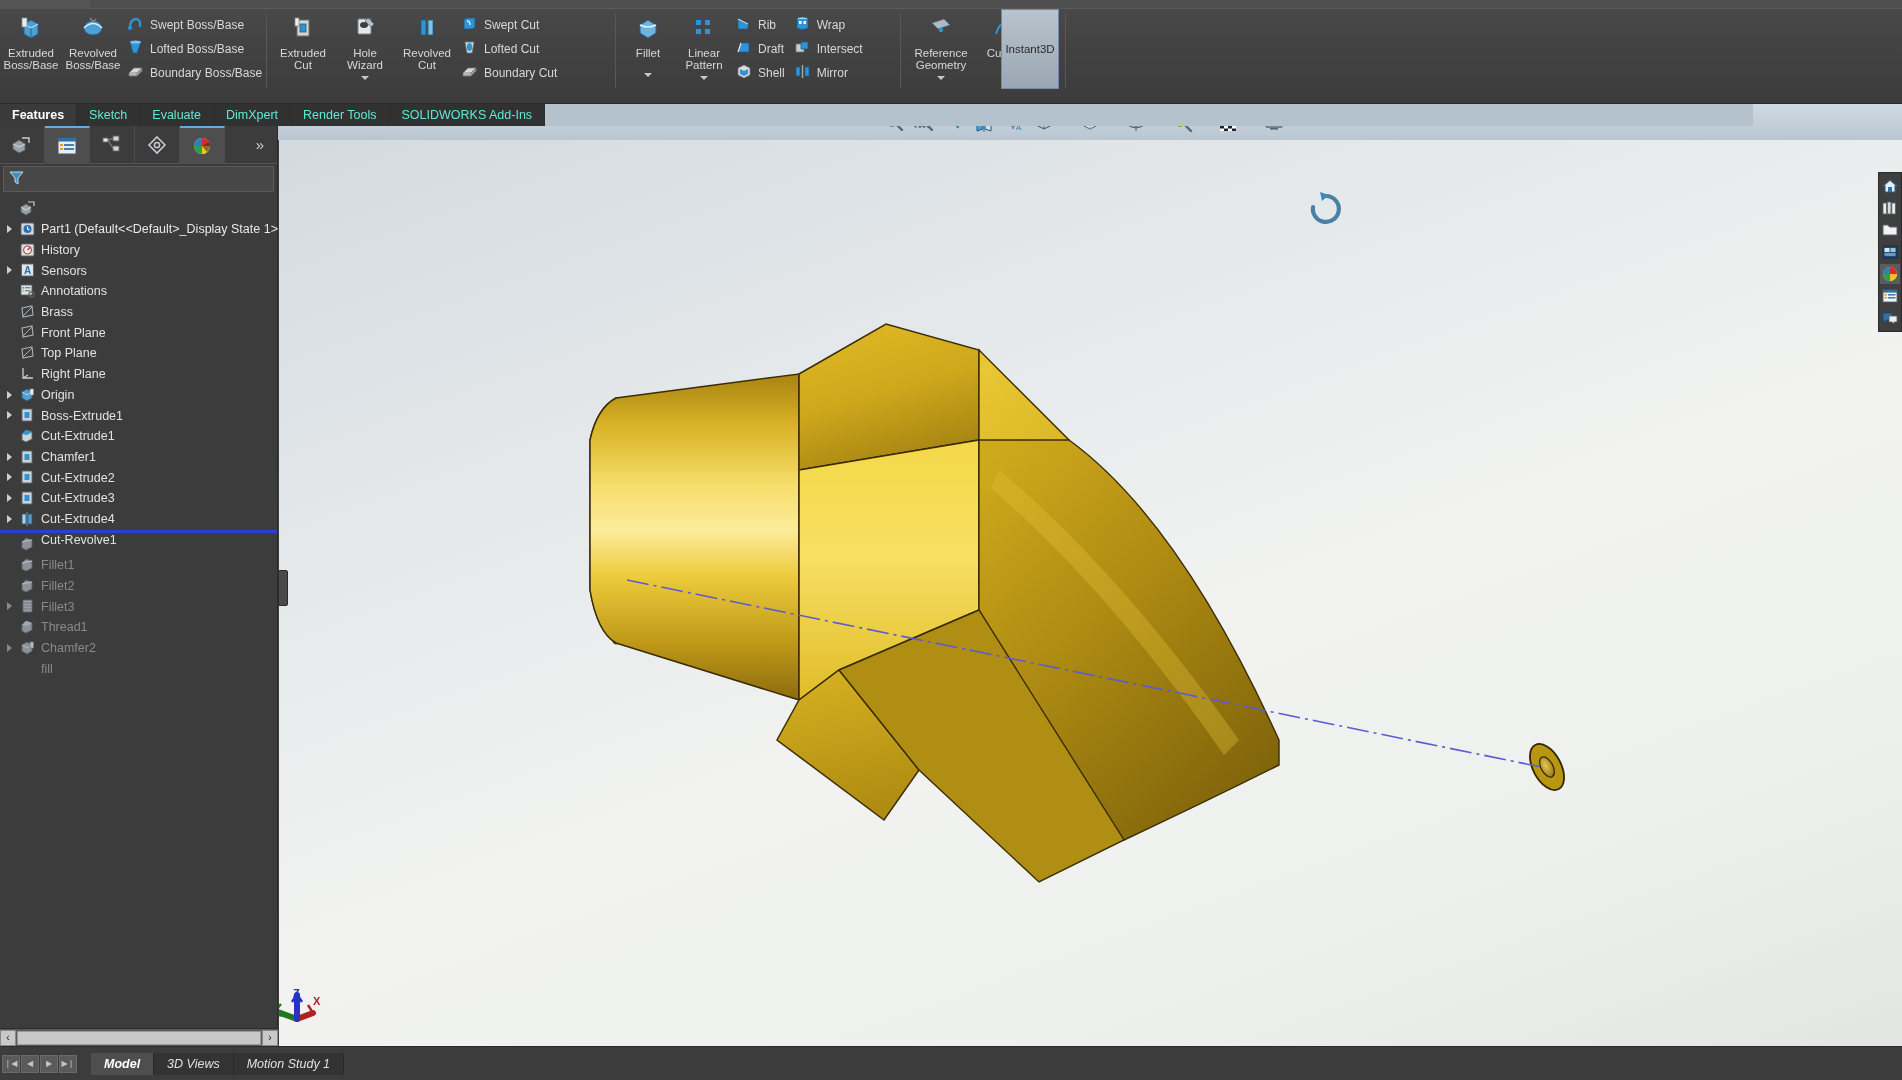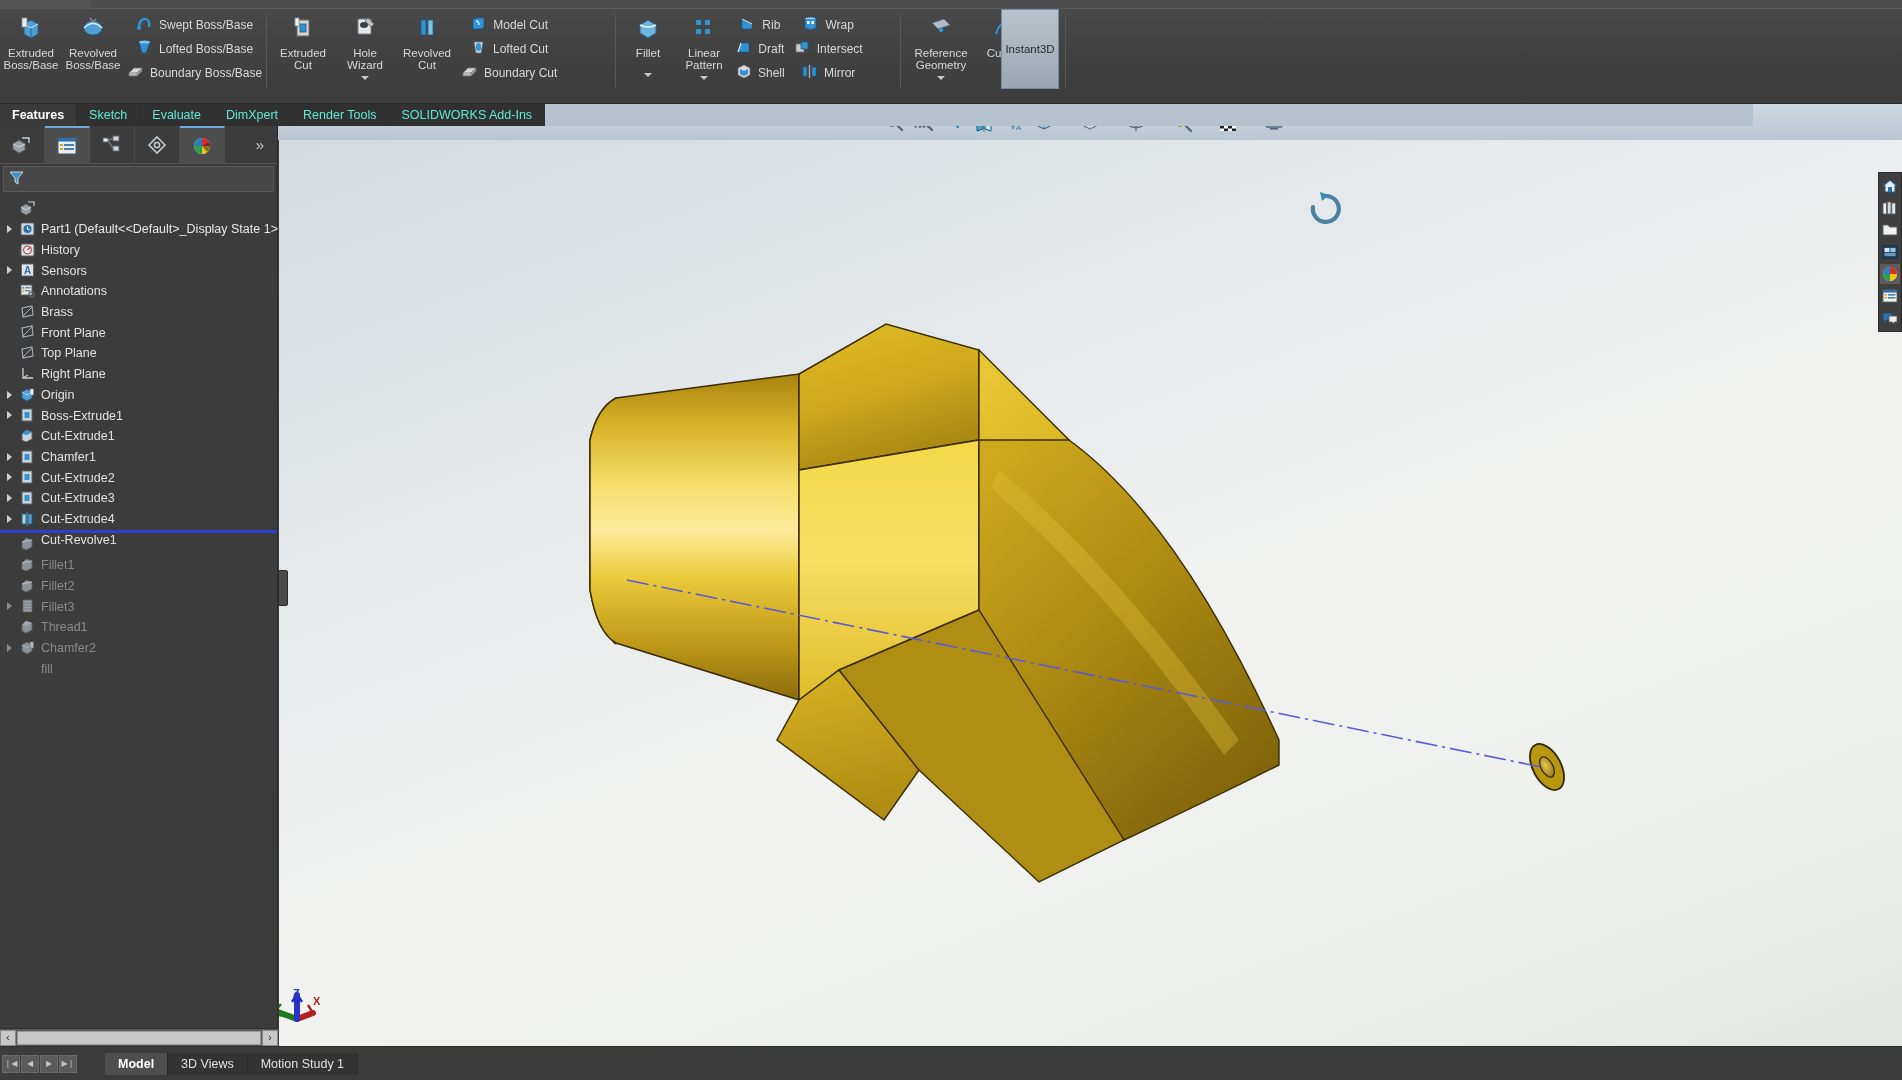--- a/index.html
+++ b/index.html
@@ -28,21 +28,21 @@
 
   .bigbtn {
     width: 62px; min-height: 80px; display:flex; flex-direction:column;
     align-items:center; justify-content:flex-start; padding-top:6px;
     color:#d8d8d8; font-size:11.5px; line-height:12.5px; text-align:center; cursor:default;
   }
   .bigbtn.w72 { width: 72px; }
   .bigbtn.w56 { width: 56px; }
   .bigbtn .lbl { margin-top:3px; }
 
-  .smallcol { display:flex; flex-direction:column; justify-content:flex-start; padding-top:5px; gap:3px;align-items:center; }
+  .smallcol { display:flex; flex-direction:column; justify-content:flex-start; padding-top:5px; gap:3px; }
   .smallbtn {
     display:flex; align-items:center; gap:6px; padding:2px 6px 2px 3px;
     color:#d8d8d8; font-size:12px; height:21px; cursor:default; white-space:nowrap;
   }
 
   .ico { display:inline-block; flex:0 0 auto; }
   .caret-dn {
     width:0;height:0;border-left:4px solid transparent;border-right:4px solid transparent;
     border-top:4px solid #c8c8c8; margin-top:4px;
   }
@@ -132,21 +132,21 @@
   }
   .hsarrow { width:16px;height:16px;display:flex;align-items:center;justify-content:center;color:#1a1a1a;font-size:10px;background:#c8c8c8;border:1px solid #888;cursor:default; }
   .hsthumb { flex:1; height:14px; background:#c8c8c8; border:1px solid #999; margin:0 1px; }
 
   .statusbar {
     position:absolute; left:0; bottom:0; width:1902px; height:34px;
     background:#3c3c3c; border-top:1px solid #2b2b2b; display:flex; align-items:center;
   }
   .navbtns { display:flex; gap:1px; padding-left:2px; }
   .navbtn { width:18px;height:18px;background:#5a5a5a;border:1px solid #6a6a6a;display:flex;align-items:center;justify-content:center;color:#c5c5c5;font-size:8px;cursor:default; }
-  .btabs { display:flex; margin-left:28px; height:22px; }
+  .btabs { display:flex; margin-left:14px; height:22px;font-style:italic; }
   .btab { display:flex;align-items:center;padding:0 13px;font-size:12.5px;color:#e0e0e0;background:#333;border-right:1px solid #2a2a2a;cursor:default; }
   .btab.active { background:#4e4e4e; color:#fff; font-weight:bold; }
 
   
   .watermark { position:absolute; left:858px; top:0; width:212px; height:52px; pointer-events:none; }
   .wm-action {
     position:absolute; left:0; top:-2px; width:212px; height:36px;
     font-family:"DejaVu Sans", sans-serif; font-weight:bold; font-size:31px;
     letter-spacing:1px; color:rgba(40,44,48,0.55); text-align:center;
     -webkit-text-stroke:1px rgba(150,158,166,0.5);
@@ -262,21 +262,21 @@
         <span class="lbl" style="margin-top:0">Cut</span>
       </div>
       <div class="smallcol">
         <div class="smallbtn">
           <span class="ico">
             <svg width="17" height="17" viewBox="0 0 17 17">
               <path d="M3 14 L3 6 Q3 3 8 3 L14 3 L14 11 Q14 14 9 14 Z" fill="#2f93d6" stroke="#1d5a85" stroke-width="0.8"></path>
               <path d="M6 6 Q9 6 9 10" fill="none" stroke="#ddf0fa" stroke-width="1.4"></path>
             </svg>
           </span>
-          <span>Model Cut</span>
+          <span>Swept Cut</span>
         </div>
         <div class="smallbtn">
           <span class="ico">
             <svg width="17" height="17" viewBox="0 0 17 17">
               <path d="M4 3 L13 3 L11 14 L6 14 Z" fill="#d3d8dc" stroke="#6f767b" stroke-width="0.8"></path>
               <ellipse cx="8.5" cy="8" rx="2.6" ry="4" fill="#2f93d6"></ellipse>
             </svg>
           </span>
           <span>Lofted Cut</span>
         </div>

